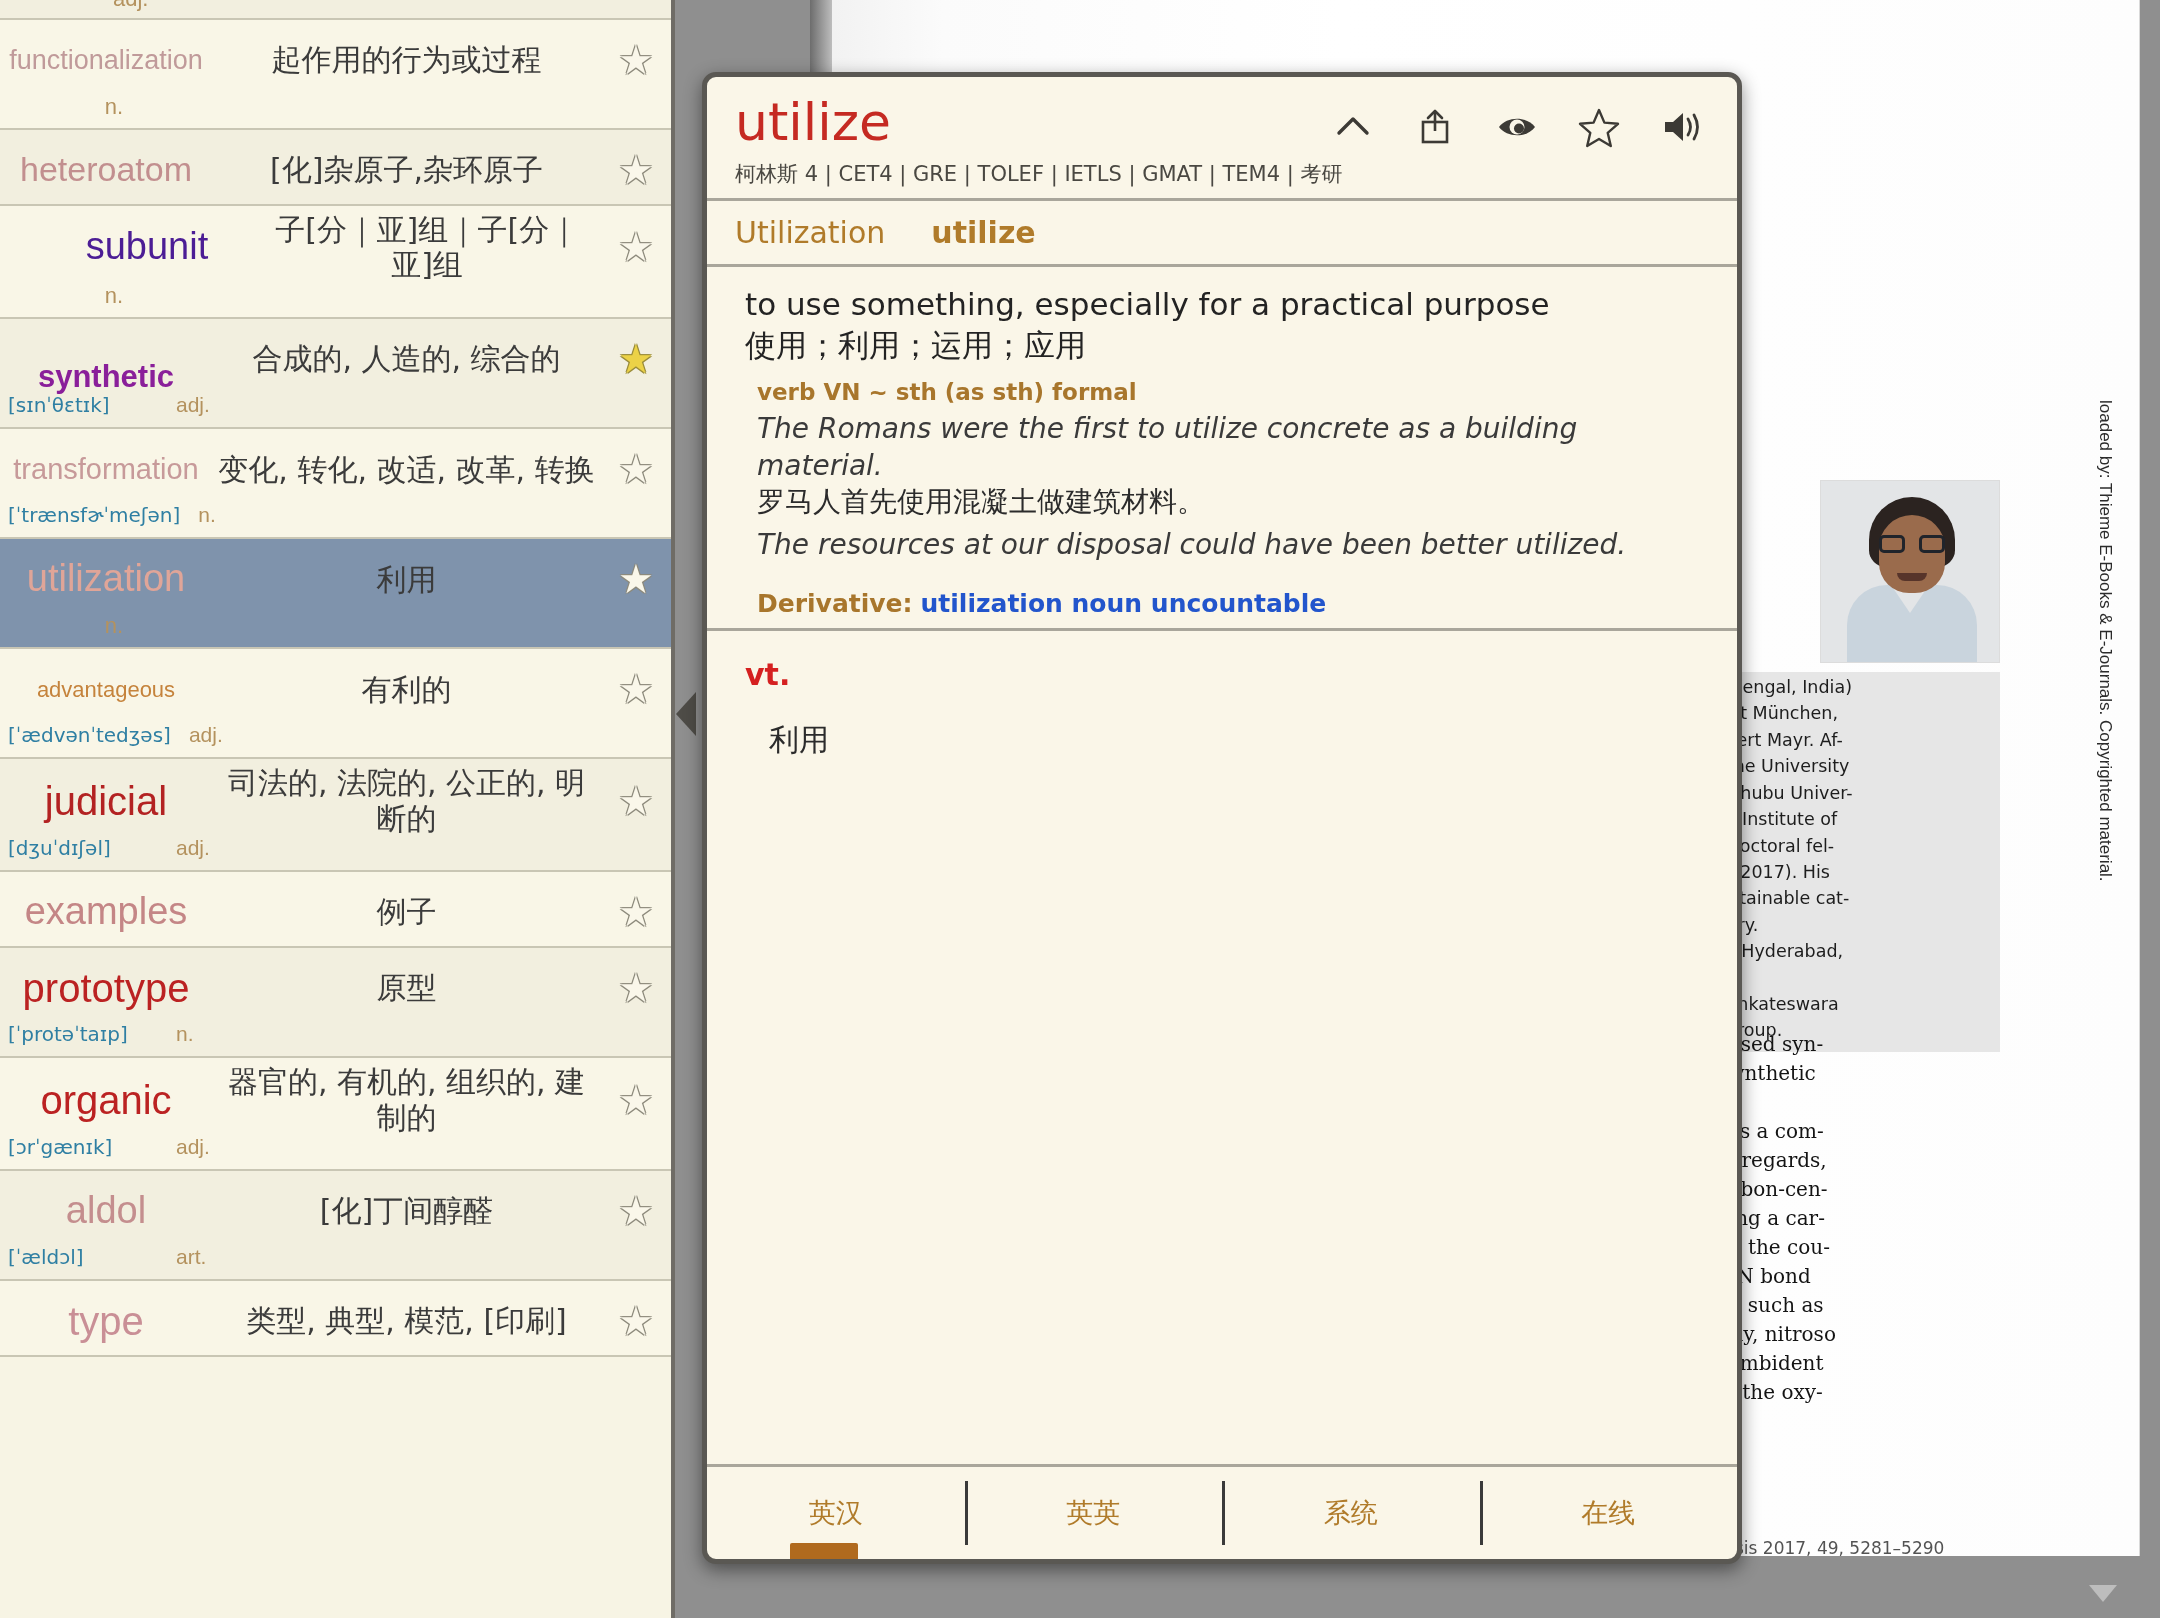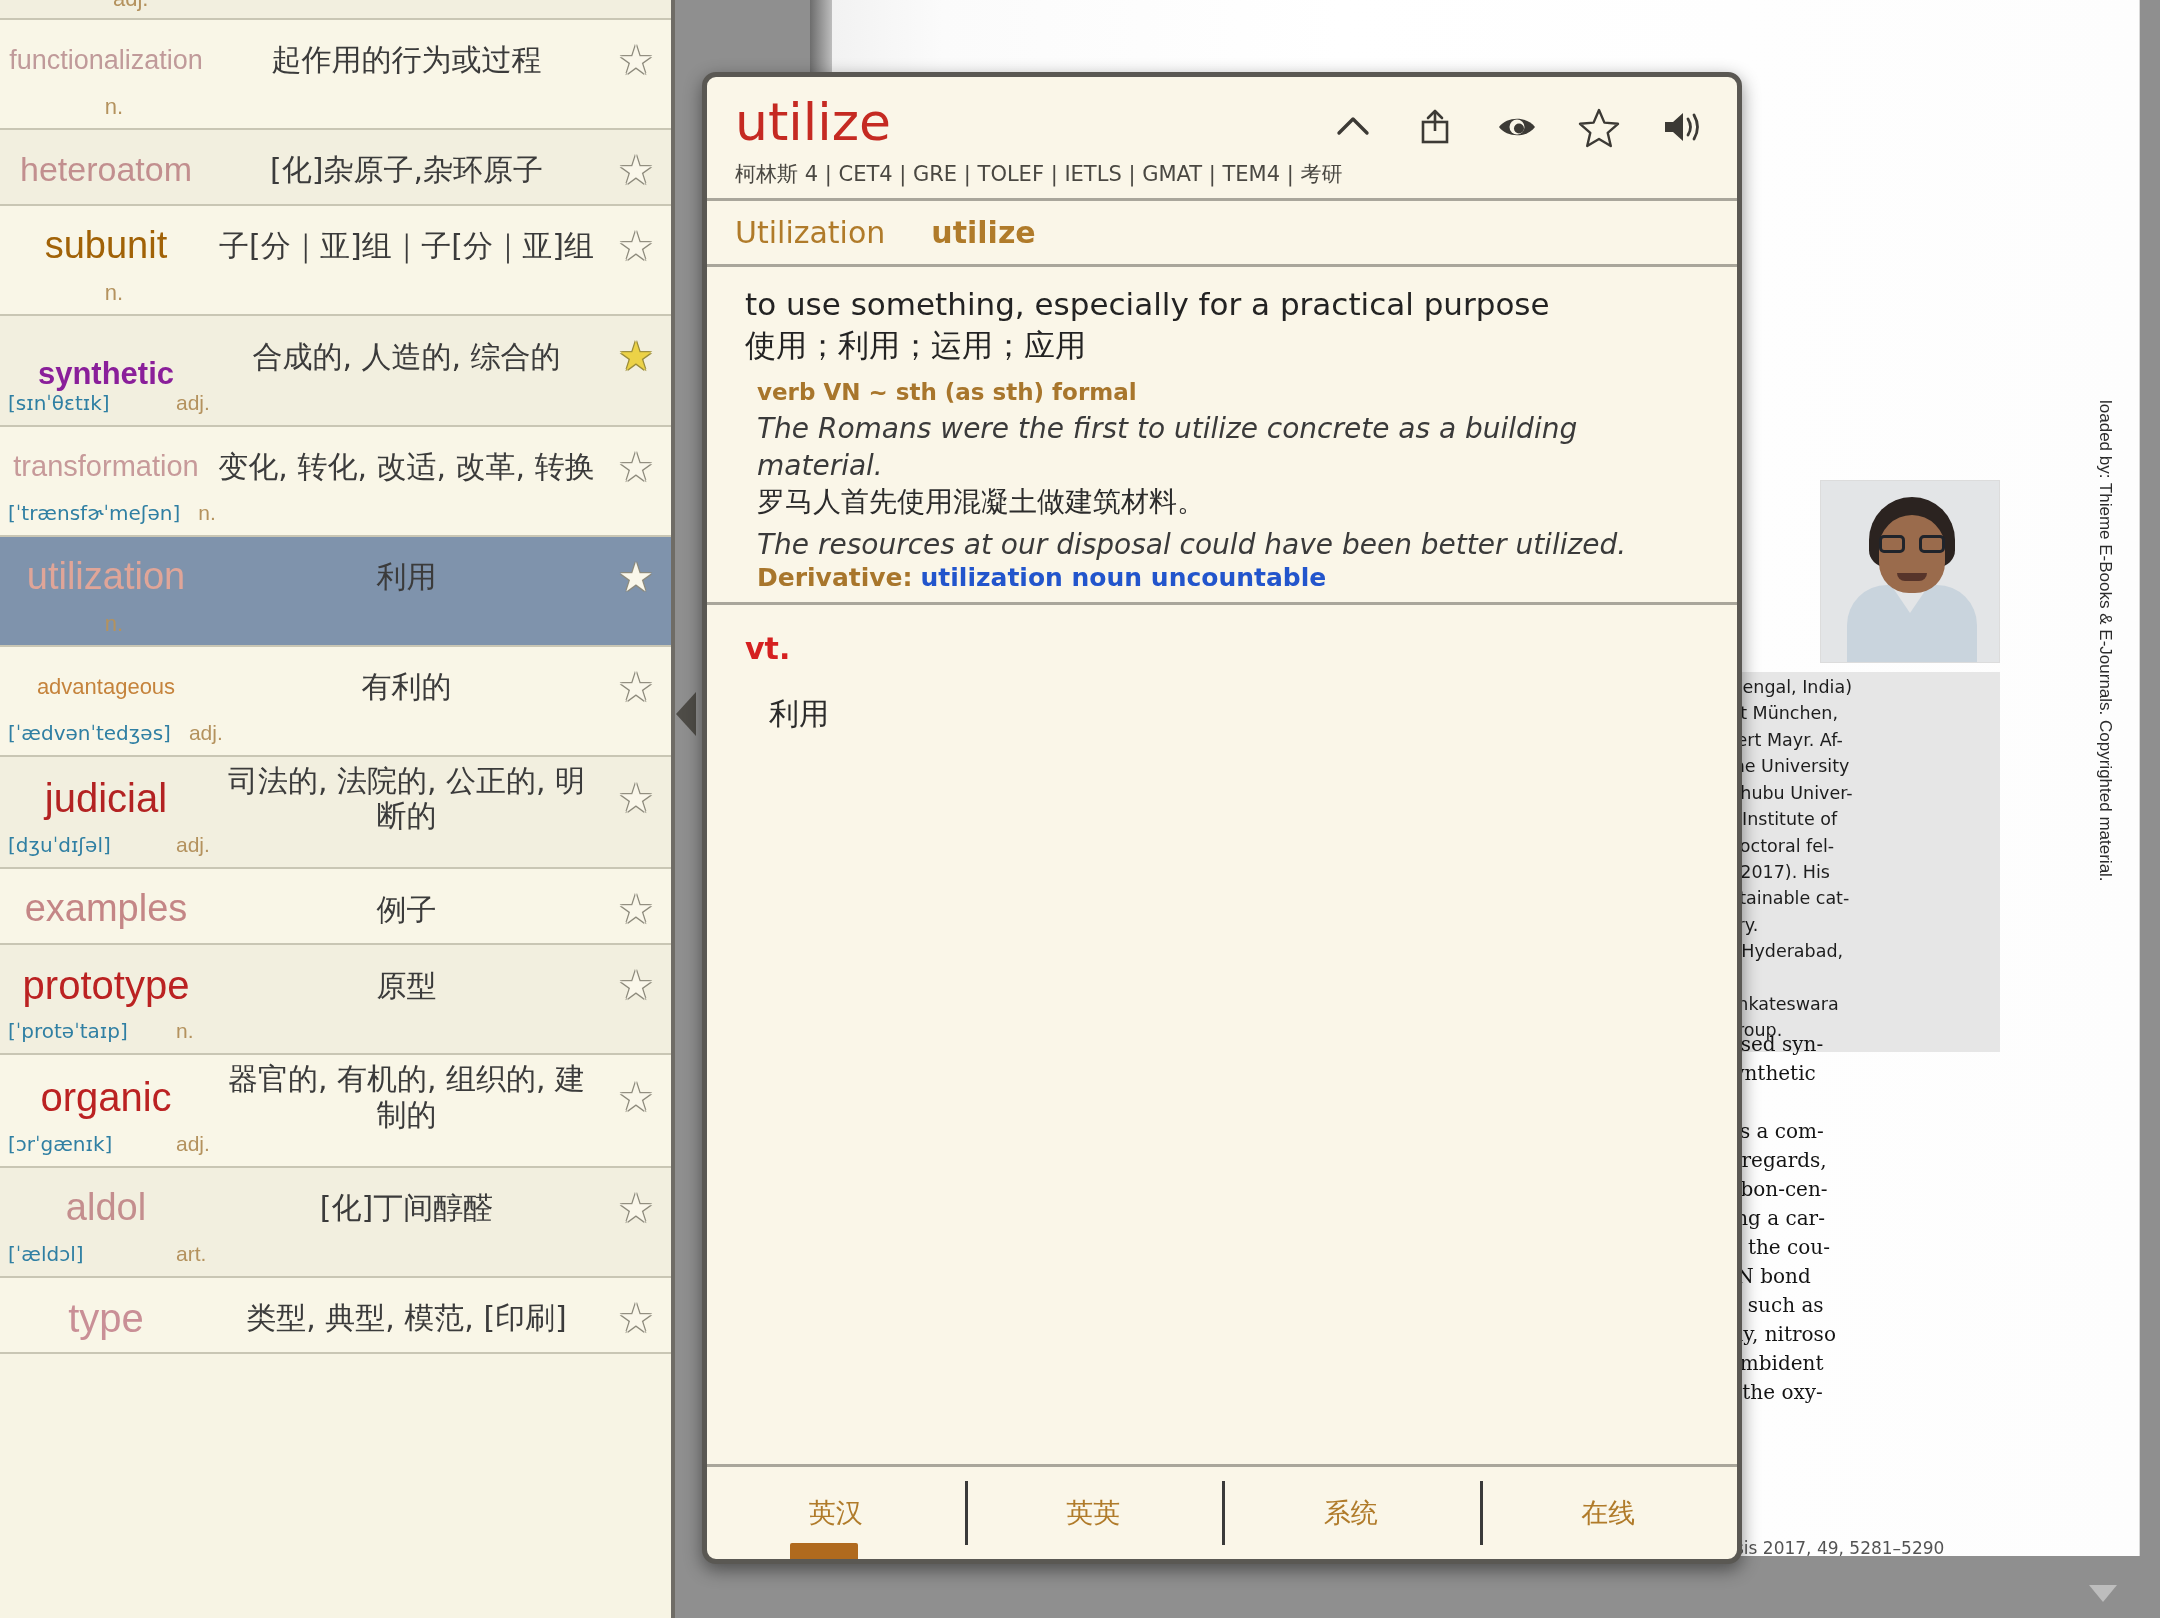--- a/index.html
+++ b/index.html
@@ -261,21 +261,21 @@
   .ex-en {
     font-size: 28px; color: #3a3a3a; font-style: italic; line-height: 1.3;
     padding-left: 12px; margin-top: 6px;
     font-family: "DejaVu Sans", sans-serif;
   }
   .ex-zh {
     font-size: 28px; color: #2b2b2b; line-height: 1.3;
     padding-left: 12px;
     font-family: "DejaVu Sans", sans-serif;
   }
-  #deriv { padding-left: 12px; font-size: 25px; font-family:"DejaVu Sans",sans-serif; }
+  #deriv { margin-top: 26px; padding-left: 12px; font-size: 25px; font-family:"DejaVu Sans",sans-serif; }
   #deriv .lbl { color: #a8762c; font-weight: bold; }
   #deriv .val { color: #2255cc; font-weight: bold; }
   #pop-second { flex: 1; padding: 26px 30px 0 38px; }
   .pos-red { font-size: 30px; color: #d52020; font-weight: bold; font-family:"DejaVu Sans",sans-serif; }
   .sense-zh { font-size: 30px; color: #2b2b2b; margin-top: 28px; padding-left: 24px; font-family:"DejaVu Sans",sans-serif; }
   #pop-tabs {
     border-top: 3px solid #a9a69b;
     display: flex; align-items: stretch;
     height: 95px; position: relative;
   }
@@ -402,21 +402,21 @@
         </div>
         <div class="row alt">
           <div class="row-main">
             <div class="w-en" style="color: rgb(194, 143, 143); font-size: 34px;">heteroatom</div>
             <div class="w-zh">[化]杂原子,杂环原子</div>
             <div class="w-star"><span class="star">★</span></div>
           </div>
         </div>
         <div class="row">
           <div class="row-main">
-            <div class="w-en" style="color: #a16207; font-size: 38px;">subunit</div>
+            <div class="w-en" style="color: #4c1d95; font-size: 38px; margin-left: 41px;">subunit</div>
             <div class="w-zh">子[分｜亚]组｜子[分｜亚]组</div>
             <div class="w-star"><span class="star">★</span></div>
           </div>
           <div class="row-sub">
             <div class="pos-mid">n.</div>
           </div>
         </div>
         <div class="row alt">
           <div class="row-main">
             <div class="w-en" style="color: rgb(138, 31, 154); font-size: 31px; font-weight: bold; margin-top: 36px;">synthetic</div>

